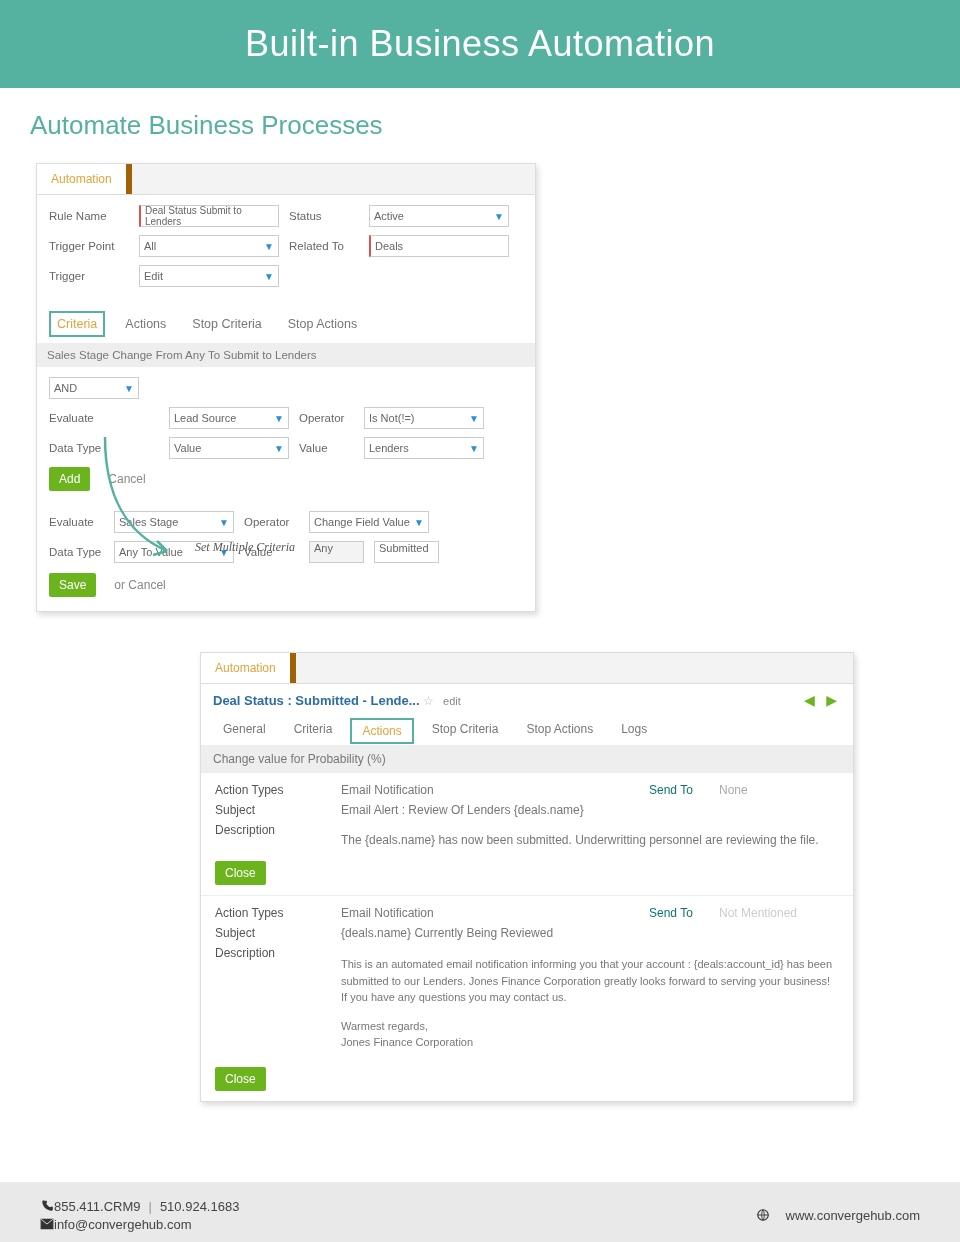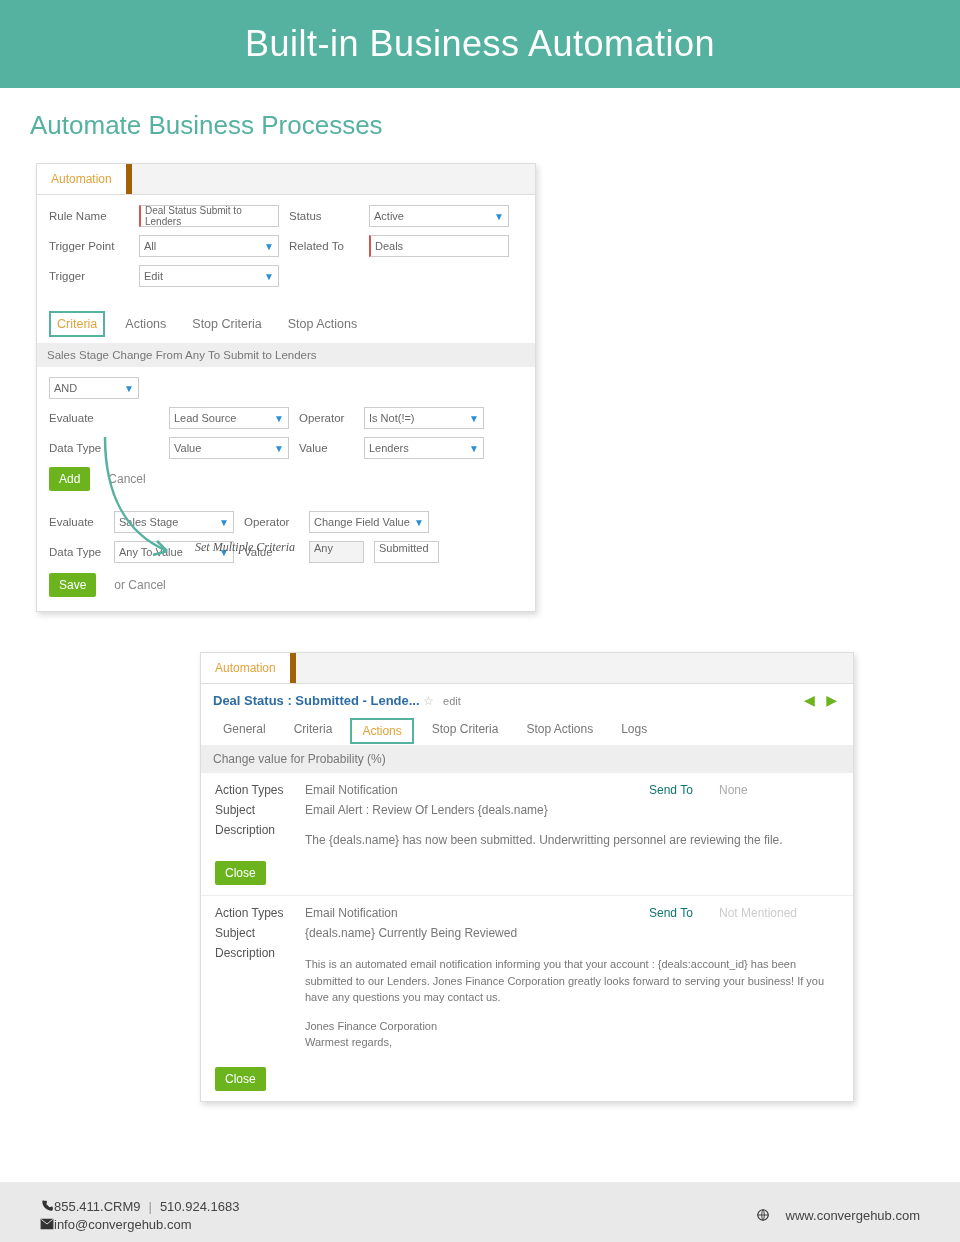--- a/index.html
+++ b/index.html
@@ -46,21 +46,21 @@
   .edit-link { color:#888; font-size:11px; margin-left:6px; }
   .nav-arrows span { color:#6bb41e; font-size:14px; padding:0 4px; cursor:pointer; }
   .subtabs2 { display:flex; gap:8px; padding: 6px 12px 1px 12px; }
   .subtab2 { font-size:12px; color:#777; padding:4px 10px; }
   .subtab2.selected { color:#e2a33b; border: 2px solid #55b1a0; }
   .grey-strip { background:#eee; padding:7px 12px; font-size:12px; color:#777; }
 
   .action-block { padding: 10px 14px; }
   .arow { display:flex; align-items:flex-start; margin-bottom:6px; font-size:12px; }
   .arow .albl { width:90px; color:#555; font-size:12px; }
-  .arow .aval { flex:1; color:#777; }
+  .arow .aval { flex:1; color:#777;margin-left:36px; }
   .arow .albl2 { width:70px; color:#0f766e; }
   .arow .aval2 { width:120px; color:#aaa; }
 
   
   .arrow-svg1 { position:absolute; left:95px; top:345px; width:90px; height:130px; pointer-events:none; }
   .arrow-svg2 { position:absolute; left:500px; top:595px; width:220px; height:100px; pointer-events:none; }
 
   
   .footer { background:#e9e9e9; padding:14px 40px; display:flex; justify-content:space-between; align-items:center; font-size:13px; color:#444; }
   .foot-left div { margin:3px 0; display:flex; align-items:center; }
@@ -254,22 +254,22 @@
         </div>
         <div class="arow">
           <span class="albl">Subject</span>
           <span class="aval">{deals.name} Currently Being Reviewed</span>
         </div>
         <div class="arow">
           <span class="albl">Description</span>
           <div class="aval" style="font-size:11px; line-height:1.5; padding-top:10px;">
             <div>This is an automated email notification informing you that your account : {deals:account_id} has been submitted to our Lenders. Jones Finance Corporation greatly looks forward to serving your business! If you have any questions you may contact us.</div>
             <div style="height:12px;"></div>
+            <div>Warmest regards,</div>
             <div>Jones Finance Corporation</div>
-            <div>Warmest regards,</div>
           </div>
         </div>
         <button class="btn-green" style="margin-top:10px;">Close</button>
       </div>
     </div>
   </div>
 </div>
 
 <div class="footer">
   <div class="foot-left">

